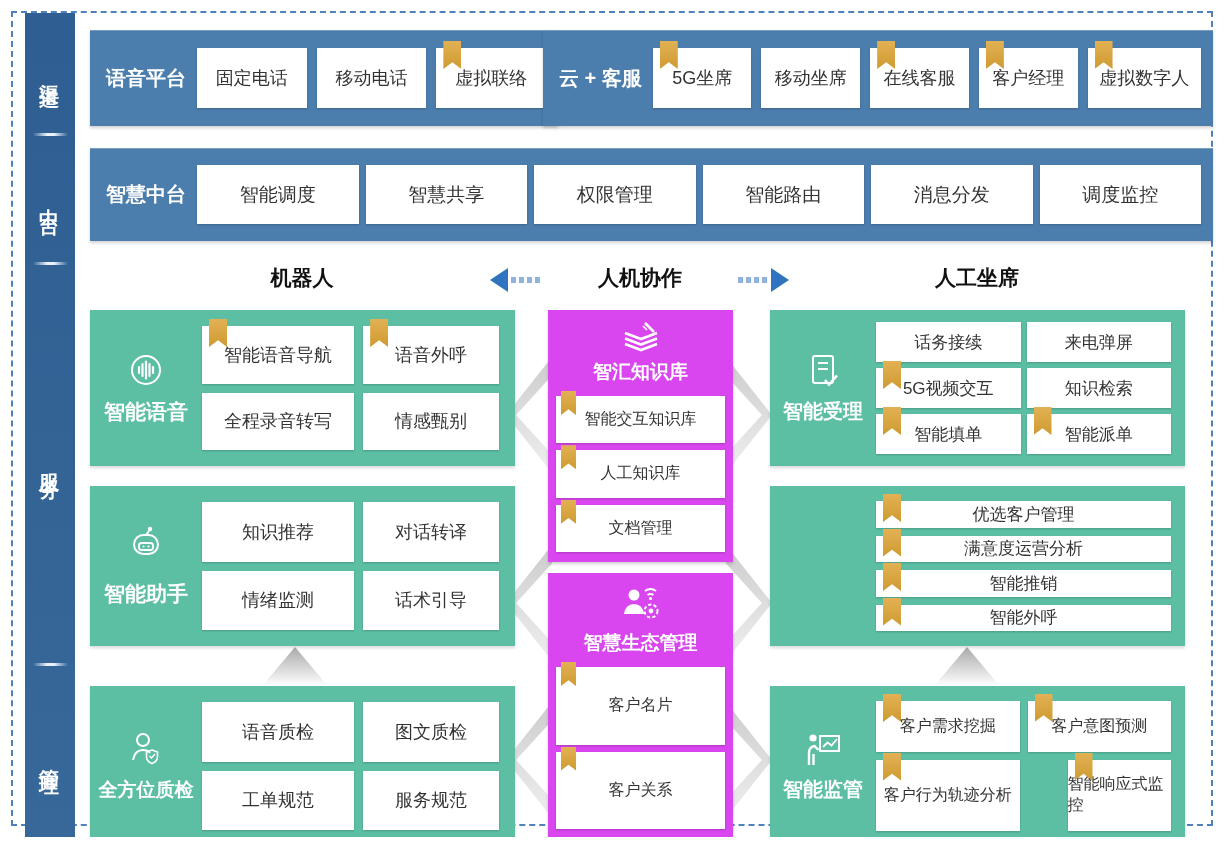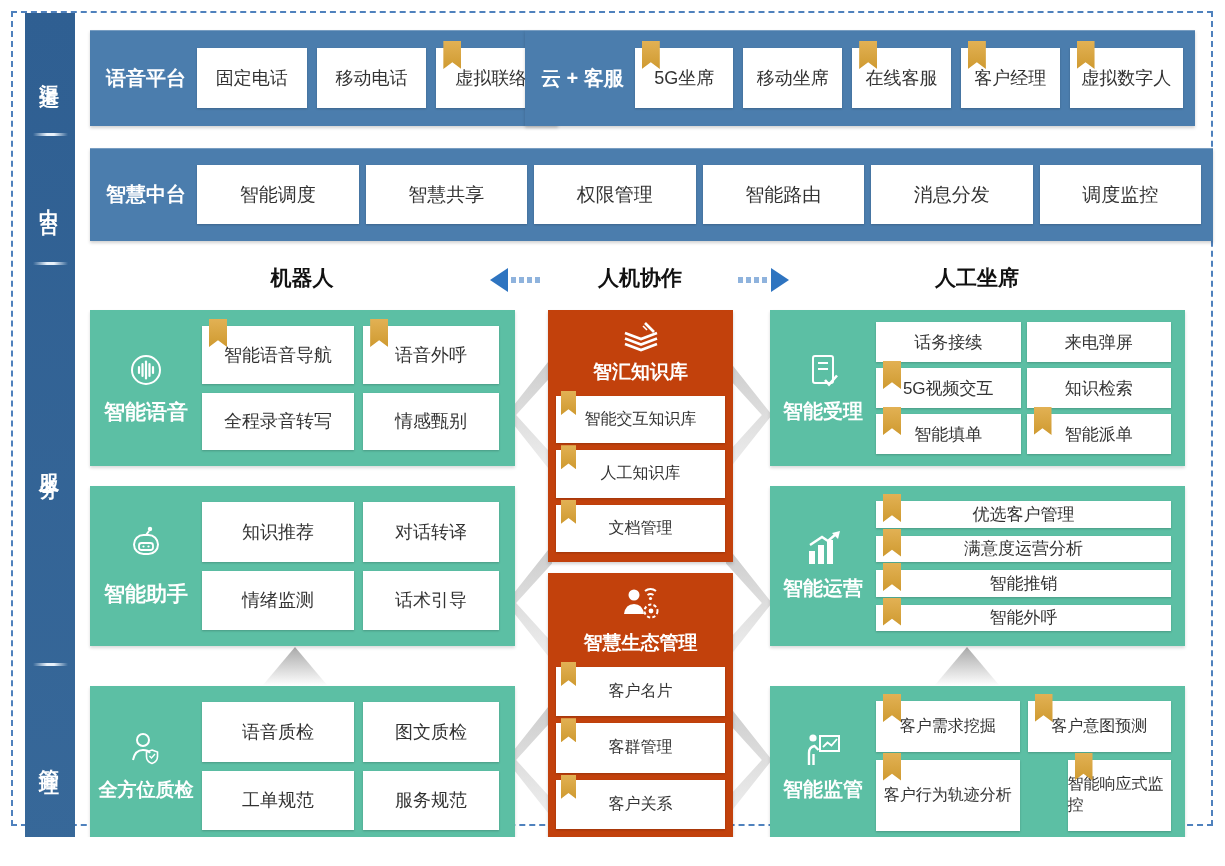--- a/index.html
+++ b/index.html
@@ -39,21 +39,21 @@
     border-left:18px solid #2e74c0;}
   .dashtail{width:30px;height:6px;
     background:repeating-linear-gradient(90deg,#8fb3dd 0 5px,rgba(255,255,255,0) 5px 8px);}
   
   .gblock{position:absolute;background:#5cbfa4;box-shadow:0 2px 3px rgba(0,0,0,.15);}
   .blabel{position:absolute;left:0;top:0;bottom:0;display:flex;flex-direction:column;
     align-items:center;justify-content:center;gap:8px;color:#fff;font-weight:bold;}
   .bitems{position:absolute;display:grid;gap:9px;}
   .bitems .wbox{font-size:18px;}
   
-  .cblock{position:absolute;left:548px;width:185px;background:#c2410c;
+  .cblock{position:absolute;left:548px;width:185px;background:#d946ef;
     box-shadow:0 2px 3px rgba(0,0,0,.18);}
   .chead{position:absolute;left:0;right:0;top:10px;display:flex;flex-direction:column;
     align-items:center;gap:5px;color:#fff;font-weight:bold;font-size:19px;}
   .citems{position:absolute;left:8px;right:8px;bottom:10px;display:grid;gap:7px;grid-auto-rows:1fr;}
   .citems .wbox{font-size:16px;}
   .cblock .bm{width:15px;height:24px;left:5px;top:-5px;}
   
   .chev-up{position:absolute;width:64px;height:38px;
     clip-path:polygon(50% 0,100% 100%,0 100%);
     background:linear-gradient(180deg,#a9a9a9,#fdfdfd);}
@@ -91,21 +91,21 @@
       <div class="wbox">
           <span>移动电话</span>
         </div>
       <div class="wbox">
           <span class="bm"></span>
           <span>虚拟联络</span>
         </div>
     </div>
   </div>
 
-  <div class="panel" id="cloud-service" style="left:525px;top:30px;width:642px;height:96px;">
+  <div class="panel" id="cloud-service" style="left:543px;top:30px;width:642px;height:96px;">
     <div class="p-title">云 + 客服</div>
     <div class="p-items">
       <div class="wbox">
           <span class="bm"></span>
           <span>5G坐席</span>
         </div>
       <div class="wbox">
           <span>移动坐席</span>
         </div>
       <div class="wbox">
@@ -306,24 +306,20 @@
       </span>
       <span>智慧生态管理</span>
     </div>
     <div class="citems" style="top:94px;">
       <div class="wbox">
           <span class="bm"></span>
           <span>客户名片</span>
         </div>
       <div class="wbox">
           <span class="bm"></span>
-          <span>客群管理</span>
-        </div>
-      <div class="wbox">
-          <span class="bm"></span>
           <span>客户关系</span>
         </div>
     </div>
   </div>
 
   <div class="gblock" style="left:770px;top:310px;width:415px;height:156px;">
     <div class="blabel" style="width:106px;font-size:20px;">
       <span class="icon">
         <svg width="36" height="38" viewBox="0 0 36 38" fill="none" stroke="#fff" stroke-width="2">
             <rect x="8" y="4" width="20" height="27" rx="2"></rect>
@@ -353,34 +349,20 @@
           <span>智能填单</span>
         </div>
       <div class="wbox" style="font-size:17px;">
           <span class="bm"></span>
           <span>智能派单</span>
         </div>
     </div>
   </div>
 
   <div class="gblock" style="left:770px;top:486px;width:415px;height:160px;">
-    <div class="blabel" style="width:106px;font-size:20px;">
-      <span class="icon">
-        <svg width="40" height="36" viewBox="0 0 40 36">
-            <g fill="#fff">
-              <rect x="6" y="20" width="6" height="13"></rect>
-              <rect x="15" y="14" width="6" height="19"></rect>
-              <rect x="24" y="9" width="6" height="24"></rect>
-            </g>
-            <path d="M7 14 L19 6 L25 10 L33 3" stroke="#fff" stroke-width="2.4" fill="none"></path>
-            <polygon points="37,0 29,2 35,8" fill="#fff"></polygon>
-          </svg>
-      </span>
-      <span>智能运营</span>
-    </div>
     <div class="bitems" style="left:106px;top:15px;right:14px;bottom:15px;grid-template-columns:1fr;gap:8px;">
       <div class="wbox" style="font-size:17px;">
           <span class="bm"></span>
           <span>优选客户管理</span>
         </div>
       <div class="wbox" style="font-size:17px;">
           <span class="bm"></span>
           <span>满意度运营分析</span>
         </div>
       <div class="wbox" style="font-size:17px;">

